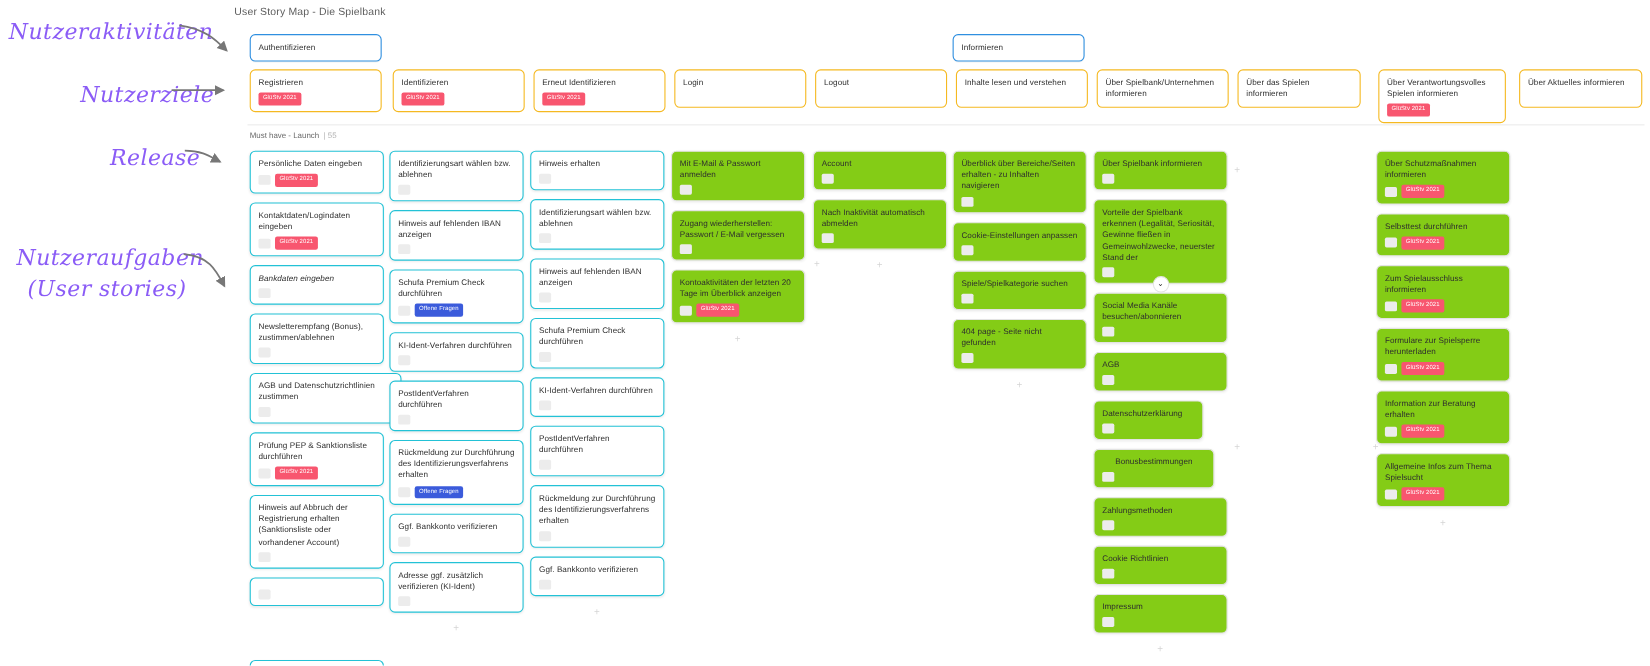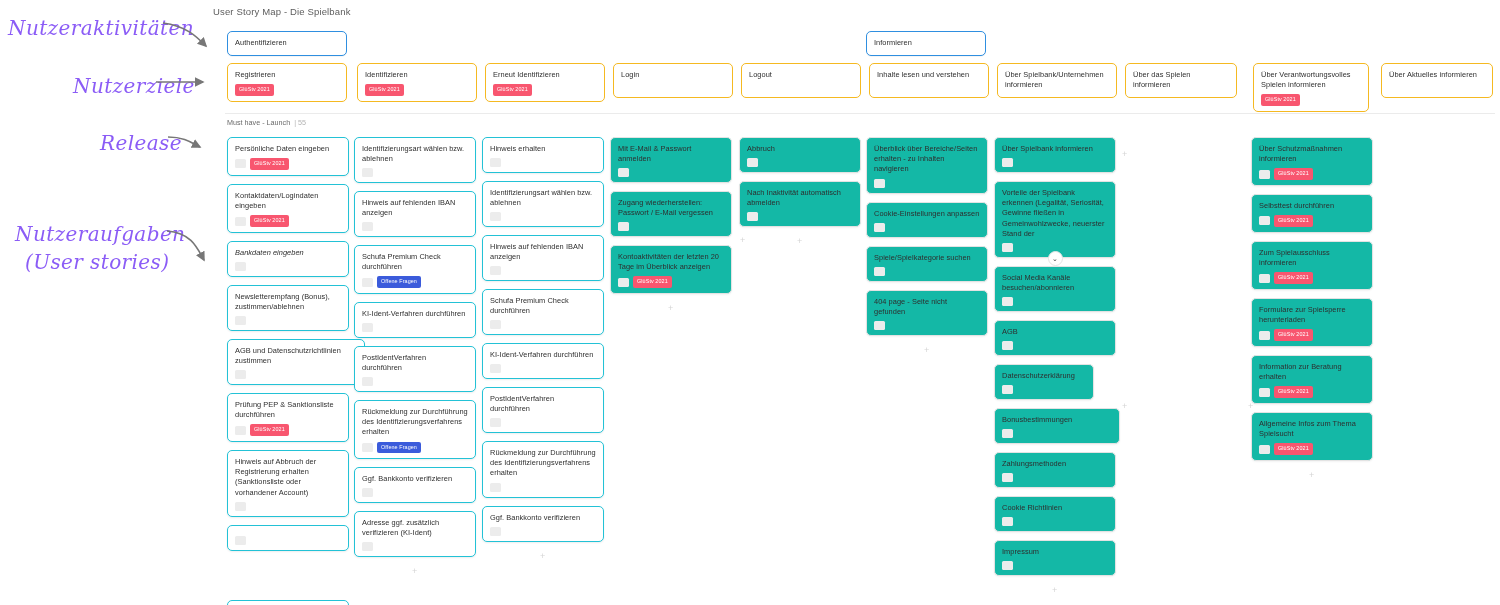--- a/index.html
+++ b/index.html
@@ -57,21 +57,21 @@
     border: 1.6px solid #f5b921;
   }
   
   .card.story {
     border: 1.4px solid #23c2d6;
     box-shadow: 0 1px 2px rgba(0,0,0,.07);
   }
   
   .card.story-muted {
     border: 1px solid #e3e3e3;
-    background: #14b8a6;
+    background: #84cc16;
     box-shadow: 0 1px 2px rgba(0,0,0,.05);
   }
 
   
   .ph {
     display: block;
     width: 11px; height: 9px;
     background: #ececec;
     border-radius: 1.5px;
     margin-top: 4px;
@@ -370,21 +370,21 @@
       </div>
       <div class="card story-muted" style="left: 610px; top: 245px; width: 122px;">
         <span class="ctext">Kontoaktivitäten der letzten 20 Tage im Überblick anzeigen</span>
         <div class="badge-row">
           <span class="ph"></span>
           <span class="badge law">GlüStv 2021</span>
         </div>
       </div>
       <div class="plus" style="left: 668px; top: 304px;">+</div>
       <div class="card story-muted" style="left: 739px; top: 137px; width: 122px;">
-        <span class="ctext">Abbruch</span>
+        <span class="ctext">Account</span>
         <div class="badge-row">
           <span class="ph"></span>
         </div>
       </div>
       <div class="card story-muted" style="left: 739px; top: 181px; width: 122px;">
         <span class="ctext">Nach Inaktivität automatisch abmelden</span>
         <div class="badge-row">
           <span class="ph"></span>
         </div>
       </div>
@@ -438,21 +438,21 @@
         <div class="badge-row">
           <span class="ph"></span>
         </div>
       </div>
       <div class="card story-muted" style="left: 994px; top: 364px; width: 100px;">
         <span class="ctext">Datenschutzerklärung</span>
         <div class="badge-row">
           <span class="ph"></span>
         </div>
       </div>
-      <div class="card story-muted" style="left: 994px; top: 408px; width: 126px;">
+      <div class="card story-muted" style="left: 994px; top: 408px; width: 110px; text-align: center;">
         <span class="ctext">Bonusbestimmungen</span>
         <div class="badge-row">
           <span class="ph"></span>
         </div>
       </div>
       <div class="card story-muted" style="left: 994px; top: 452px; width: 122px;">
         <span class="ctext">Zahlungsmethoden</span>
         <div class="badge-row">
           <span class="ph"></span>
         </div>

